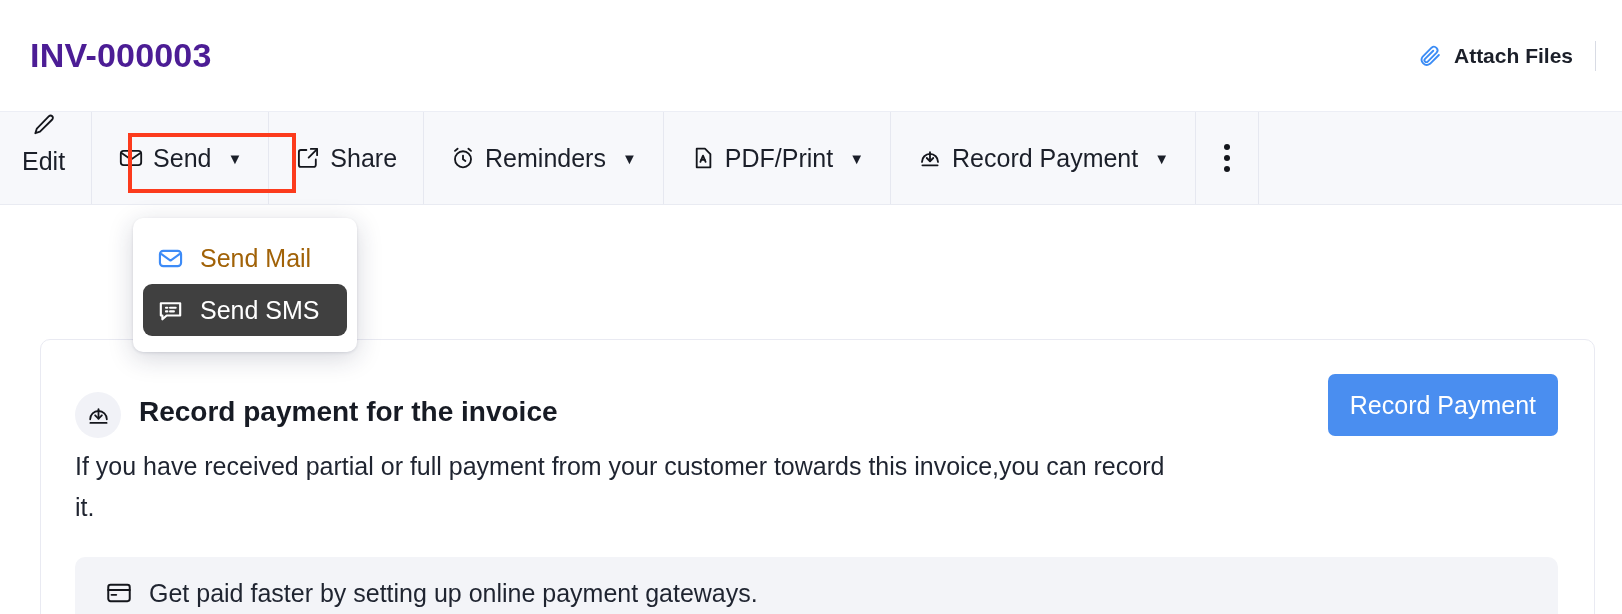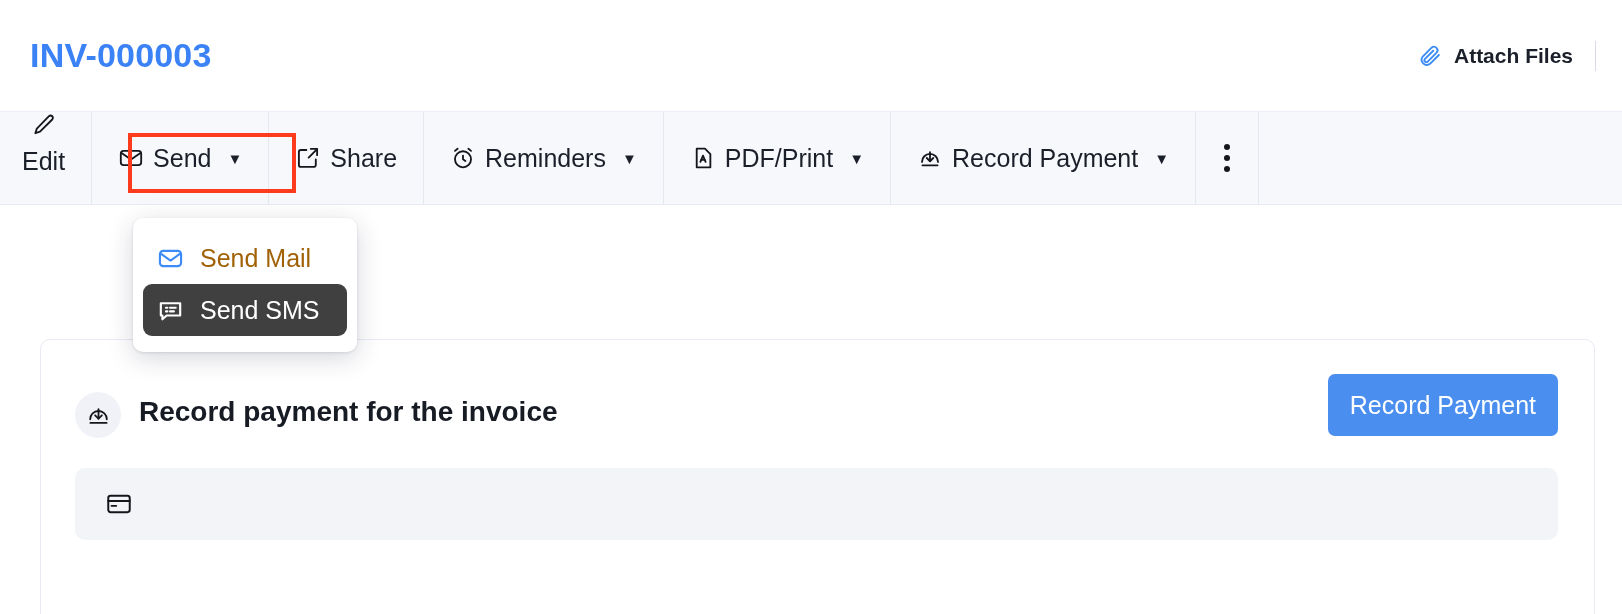--- a/index.html
+++ b/index.html
@@ -24,21 +24,21 @@
     display: flex;
     align-items: center;
     justify-content: space-between;
     padding: 0 26px 0 30px;
     background: #ffffff;
   }
   .page-title {
     font-size: 34px;
     font-weight: 600;
     letter-spacing: .2px;
-    color: #3b82f6;
+    color: #4c1d95;
     white-space: nowrap;
   }
   .header-actions {
     display: flex;
     align-items: center;
     gap: 0px;
   }
   .header-action {
     display: flex;
     align-items: center;
@@ -353,29 +353,31 @@
             <path d="M9 11.8l3 3 3-3"></path>
             <path d="M4.8 18.6h14.4"></path>
           </svg>
         </div>
         <h2 class="card-title">Record payment for the invoice</h2>
       </div>
 
       <button class="btn-primary">Record Payment</button>
     </div>
 
+    <div class="card-body">If you have received partial or full payment from your customer towards this invoice,you can record it.</div>
 
     <div class="banner">
       <span class="ico">
         <svg width="28" height="28" viewBox="0 0 24 24" fill="none" stroke="#14161c" stroke-width="1.7" stroke-linecap="round" stroke-linejoin="round">
           <rect x="2.8" y="5" width="18.4" height="14" rx="2"></rect>
           <path d="M2.8 9.4h18.4"></path>
           <path d="M5.6 13.6h4"></path>
         </svg>
       </span>
+      <span class="banner-text">Get paid faster by setting up online payment gateways.</span>
     </div>
 
   </div>
 </div>
 
 <div class="dropdown">
   <div class="dd-item">
     <span class="ico">
       <svg width="27" height="27" viewBox="0 0 24 24" fill="none" stroke="#3d8bf7" stroke-width="1.9" stroke-linecap="round" stroke-linejoin="round">
         <rect x="2.6" y="5.2" width="18.8" height="13.6" rx="3"></rect>

